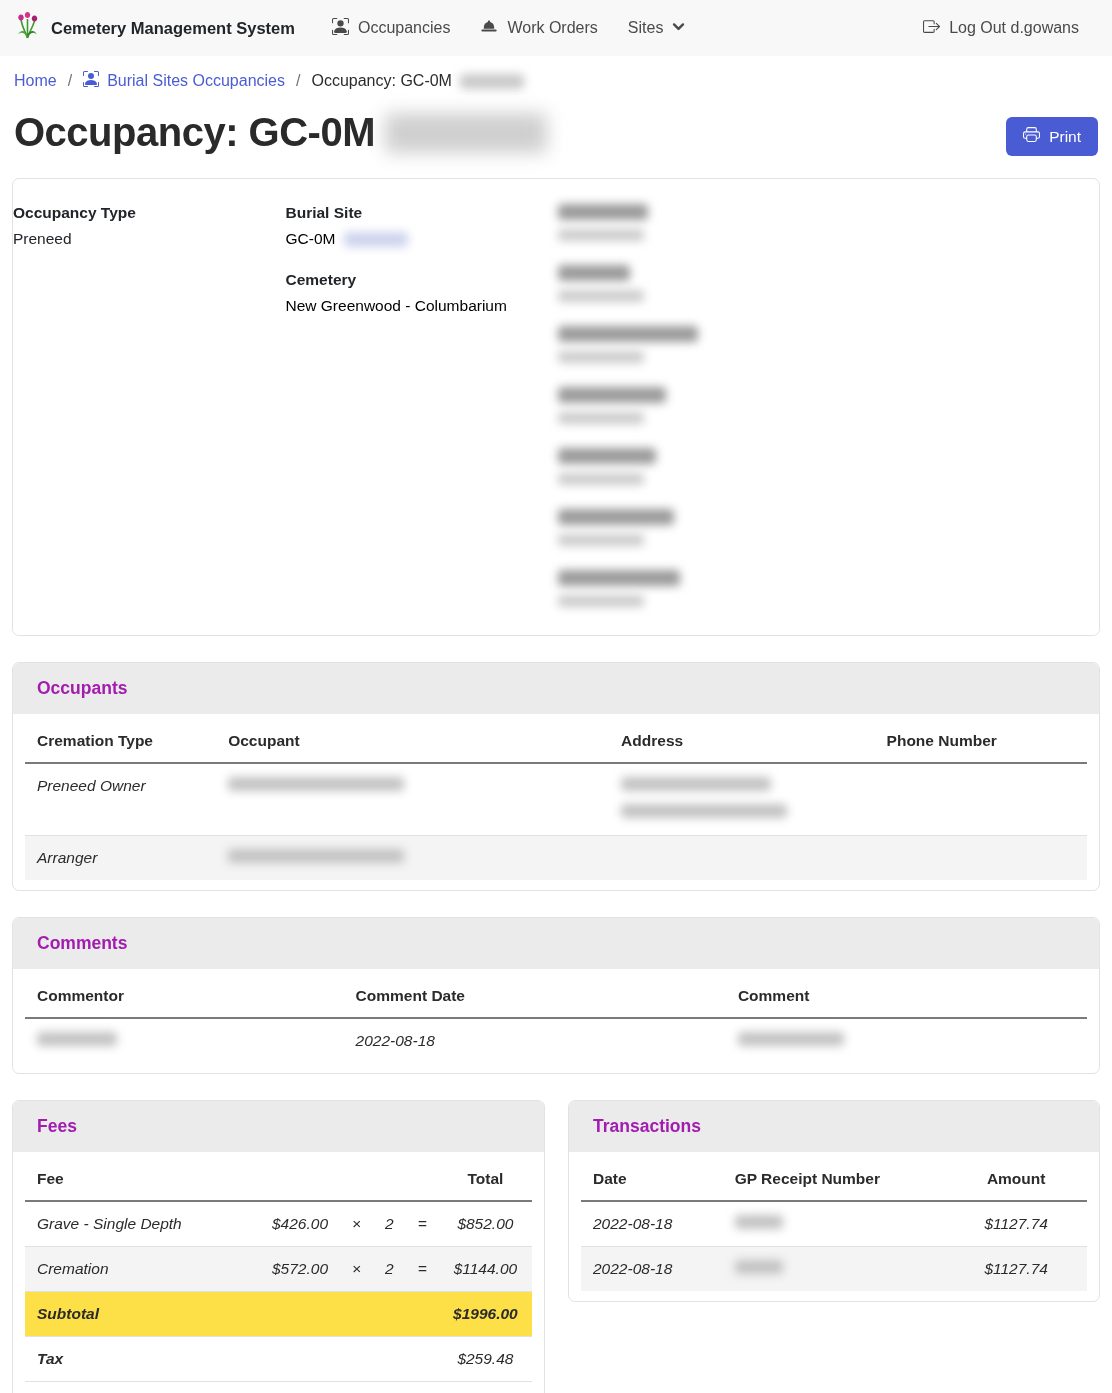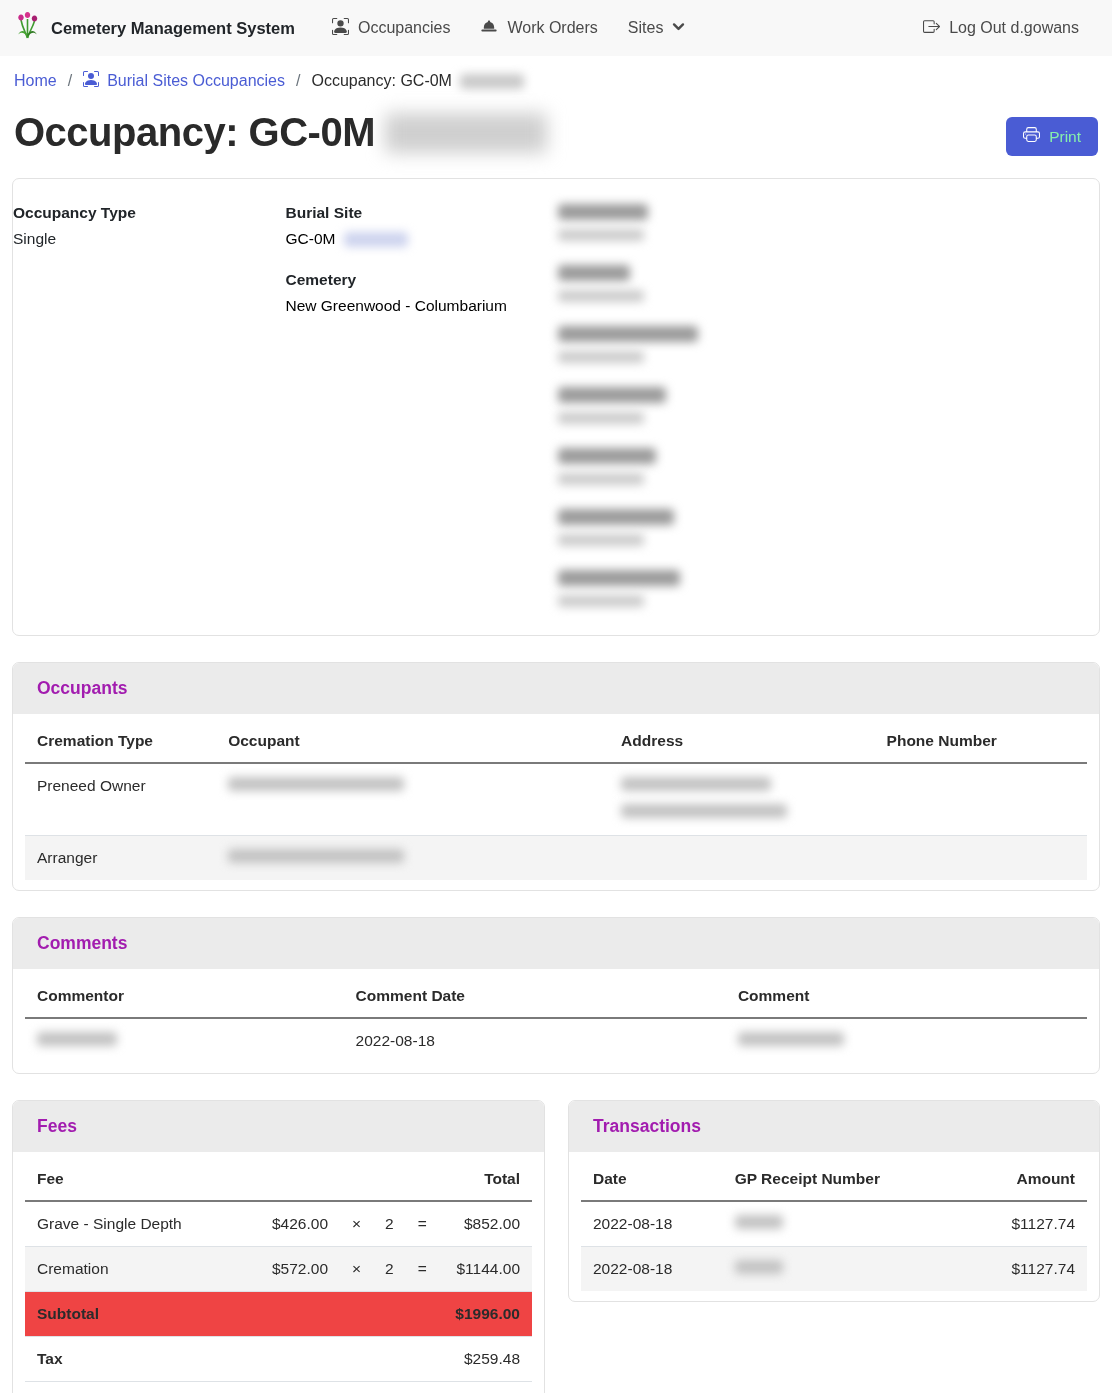--- a/index.html
+++ b/index.html
@@ -20,43 +20,43 @@
 
   
   .breadcrumb { display:flex; align-items:center; gap:11px; padding:15px 14px 13px; font-size:16px; }
   .crumb-link { color:#4a5cd4; display:flex; align-items:center; gap:8px; cursor:pointer; }
   .crumb-sep { color:#6c757d; }
   .crumb-current { color:#2b2b2b; display:flex; align-items:center; gap:4px; }
 
   
   .page-head { display:flex; align-items:flex-start; justify-content:space-between; padding:6px 14px 22px; }
   h1 { margin:0; font-size:40px; font-weight:600; color:#2a2a2a; letter-spacing:-.5px; display:flex; align-items:center; }
-  .btn-print { margin-top:7px; background:#4a5cd4; color:#86efac; border:none; border-radius:6px;
+  .btn-print { margin-top:7px; background:#4a5cd4; color:#ffffff; border:none; border-radius:6px;
     padding:9px 17px; font-size:15.5px; font-family:inherit; display:inline-flex; align-items:center; gap:9px; cursor:pointer; }
 
   
   .card { border:1px solid #e2e2e2; border-radius:7px; margin:0 12px 26px; background:#fff; }
   .section-header { background:#ebebeb; border-radius:6px 6px 0 0; padding:15px 24px; font-weight:700; font-size:17.5px; color:#a21caf; }
   .section-body { padding:6px 12px 10px; }
 
   
   .details-card { padding:25px 0 4px; display:grid; grid-template-columns:1fr 1fr 1fr 1fr; column-gap:4px; }
   .fgroup { margin-bottom:23px; }
   .flabel { font-weight:700; margin-bottom:8px; color:#212529; }
   .fvalue { color:#212529; }
   .fvalue.link { color:#000000; cursor:pointer; }
   .fvalue.muted { color:#757575; }
 
   
   table { width:100%; border-collapse:collapse; font-size:15.5px; }
   th { text-align:left; padding:12px; border-bottom:2px solid #7a7a7a; font-weight:700; color:#2b2b2b; }
-  td { padding:13px 12px; border-top:1px solid #dee2e6; vertical-align:top; color:#2b2b2b; }
+  td { padding:13px 12px; border-top:1px solid #dee2e6; vertical-align:top; color:#2b2b2b;font-style:italic; }
   thead th { border-top:none; }
   tbody tr:nth-child(even) { background:rgba(0,0,0,0.045); }
-  .amt { text-align:right; }
+  .amt { text-align:center; }
   .ctr { text-align:center; }
   .b { font-weight:700; }
 
   
   .bottom-row { display:flex; align-items:flex-start; gap:23px; margin:0 12px; }
   .fees-card { flex:0 0 533px; border:1px solid #e2e2e2; border-radius:7px; background:#fff; }
   .trans-card { flex:1; border:1px solid #e2e2e2; border-radius:7px; background:#fff; }
 
   
   .rblock { display:inline-block; border-radius:4px; }
@@ -163,21 +163,21 @@
       </svg>
     </span>
     <span>Print</span>
   </button>
 </div>
 
 <div class="card details-card">
   <div>
     <div class="fgroup">
       <div class="flabel">Occupancy Type</div>
-      <div class="fvalue">Single</div>
+      <div class="fvalue">Preneed</div>
     </div>
   </div>
 
   <div>
     <div class="fgroup">
       <div class="flabel">Burial Site</div>
       <div class="fvalue">
         <a class="fvalue link">GC-0M</a>
         <span class="rblock r-inline"></span>
       </div>
@@ -299,21 +299,21 @@
             <td class="amt">$852.00</td>
           </tr>
           <tr>
             <td>Cremation</td>
             <td class="amt">$572.00</td>
             <td class="ctr">×</td>
             <td class="ctr">2</td>
             <td class="ctr">=</td>
             <td class="amt">$1144.00</td>
           </tr>
-          <tr style="background:#ef4444">
+          <tr style="background:#fde047">
             <td class="b">Subtotal</td>
             <td colspan="4"></td>
             <td class="amt b">$1996.00</td>
           </tr>
           <tr style="background:#fff">
             <td class="b">Tax</td>
             <td colspan="4"></td>
             <td class="amt">$259.48</td>
           </tr>
           <tr style="background:#fff">

